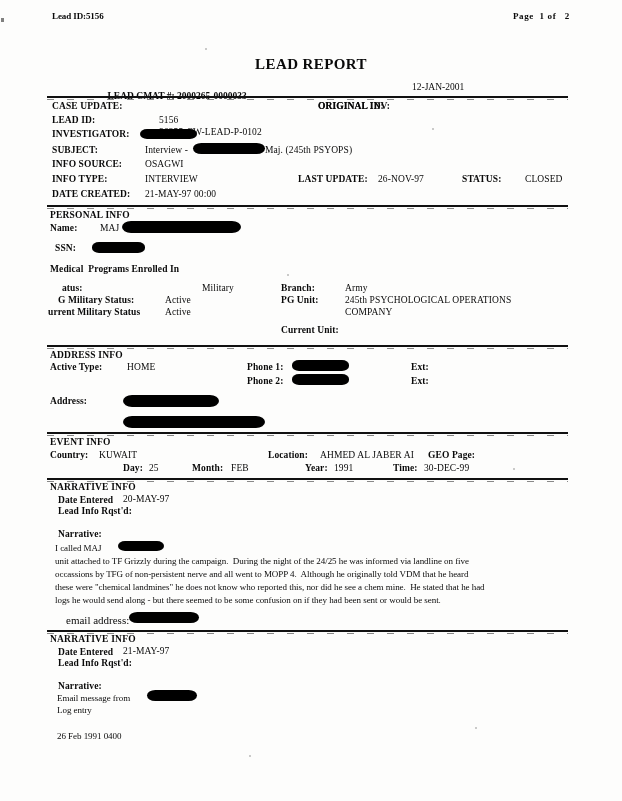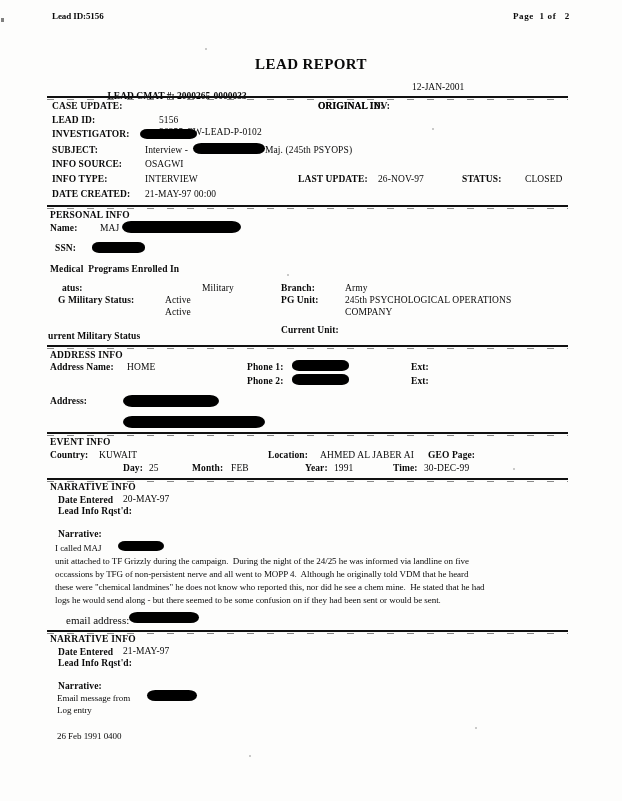--- a/index.html
+++ b/index.html
@@ -184,32 +184,32 @@
   <div class="abs lbl" style="left:62px; top:283px;">atus:</div>
   <div class="abs val" style="left:158px; top:283px;margin-left:44px;">Military</div>
   <div class="abs lbl" style="left:281px; top:283px;">Branch:</div>
   <div class="abs val" style="left:345px; top:283px;">Army</div>
 
   <div class="abs lbl" style="left:58px; top:295px;">G Military Status:</div>
   <div class="abs val" style="left:165px; top:295px;">Active</div>
   <div class="abs lbl" style="left:281px; top:295px;">PG Unit:</div>
   <div class="abs val" style="left:345px; top:295px;">245th PSYCHOLOGICAL OPERATIONS</div>
 
-  <div class="abs lbl" style="left:48px; top:307px;margin-top:24px;">urrent Military Status</div>
+  <div class="abs lbl" style="left:48px; top:307px;">urrent Military Status</div>
   <div class="abs val" style="left:165px; top:307px;">Active</div>
   <div class="abs val" style="left:345px; top:307px;">COMPANY</div>
 
   <div class="abs lbl" style="left:281px; top:325px;">Current Unit:</div>
   <div class="abs val" style="left:345px; top:325px;"></div>
 
   <div class="rule thick speck" style="top:345px;"></div>
 
   <div class="abs band" style="left:50px; top:350px;">ADDRESS INFO</div>
 
-  <div class="abs lbl" style="left:50px; top:362px;">Address Name:</div>
+  <div class="abs lbl" style="left:50px; top:362px;">Active Type:</div>
   <div class="abs val" style="left:127px; top:362px;">HOME</div>
 
   <div class="abs lbl" style="left:247px; top:362px;">Phone 1:</div>
   <div class="redact" style="left:292px; top:360px; width:57px; height:11px;"></div>
   <div class="abs lbl" style="left:411px; top:362px;">Ext:</div>
 
   <div class="abs lbl" style="left:247px; top:376px;">Phone 2:</div>
   <div class="redact" style="left:292px; top:374px; width:57px; height:11px;"></div>
   <div class="abs lbl" style="left:411px; top:376px;">Ext:</div>
 

